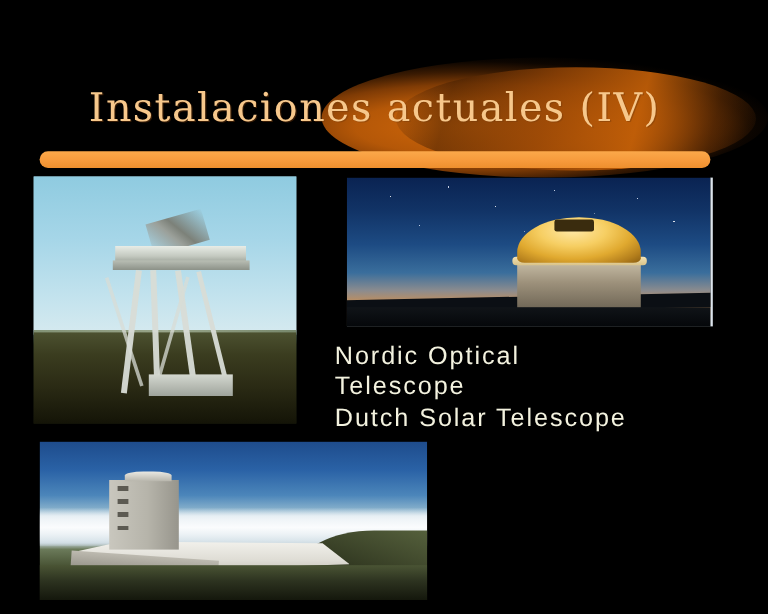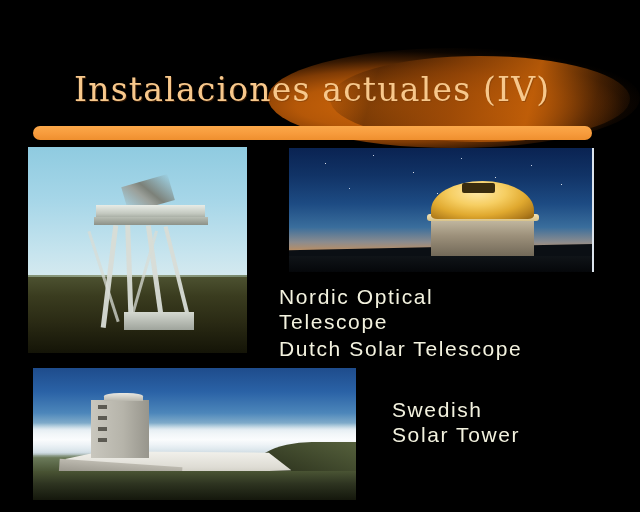--- a/index.html
+++ b/index.html
@@ -296,16 +296,14 @@
     <div class="s-tower"></div>
     <div class="s-tower-win"></div>
     <div class="s-tower-top"></div>
     <div class="s-lowblk"></div>
     <div class="s-ground"></div>
   </div>
 
   <div class="caption" id="cap-not">Nordic Optical
 Telescope</div>
   <div class="caption" id="cap-dot">Dutch Solar Telescope</div>
-  <div class="caption" id="cap-sst">Swedish
-Solar Tower</div>
 
 </div>
 
 </body></html>

